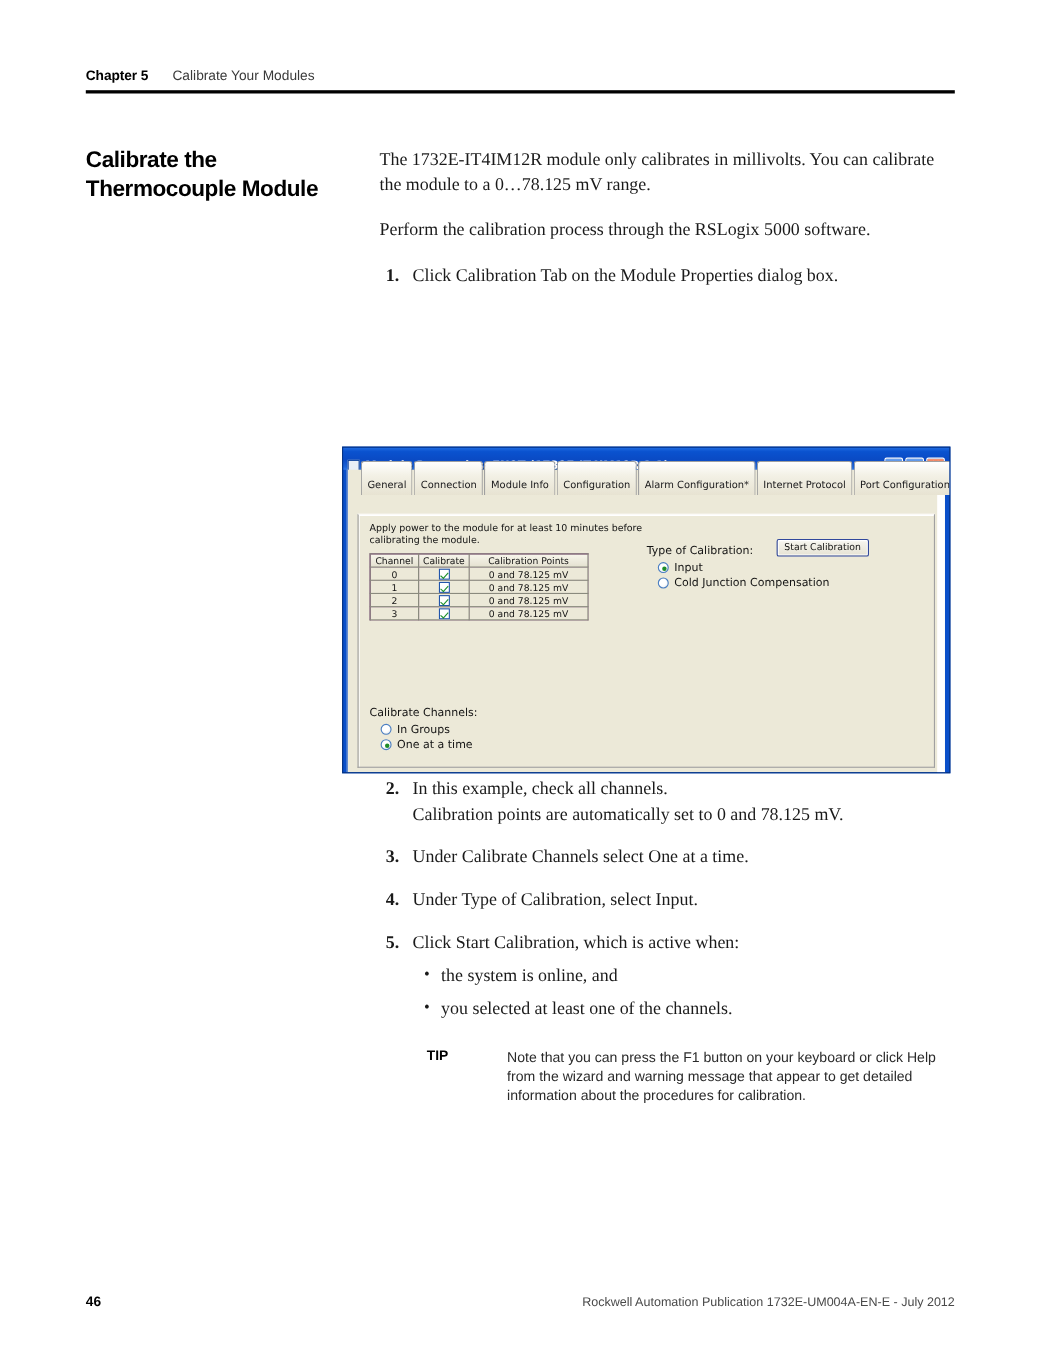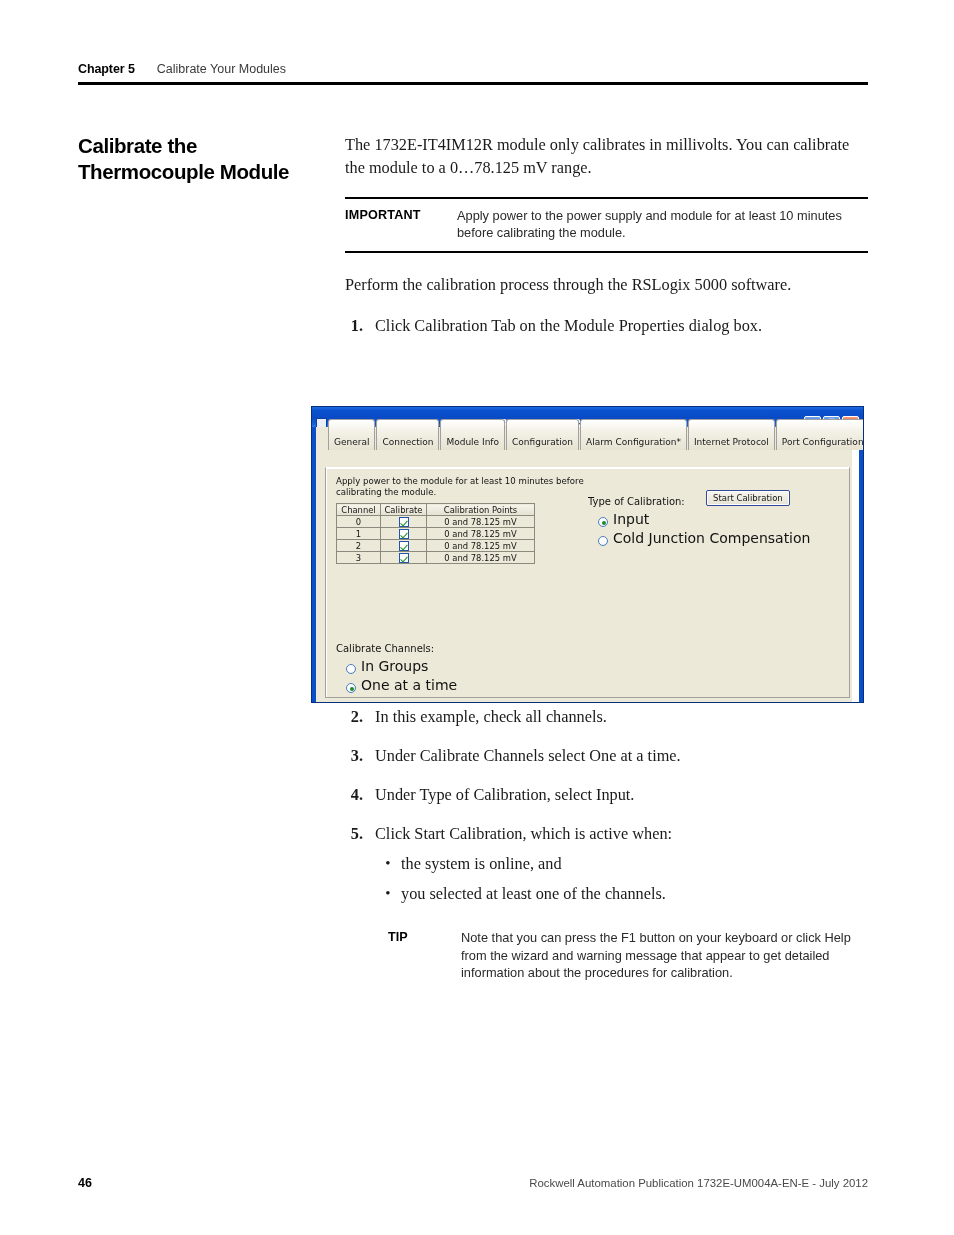--- a/index.html
+++ b/index.html
@@ -301,24 +301,24 @@
     width: 230px;
   }
   .grp-label {
     font-family: "DejaVu Sans", sans-serif;
     font-size: 10px;
     color: #121212;
     margin-bottom: 4px;
   }
   .radio-row {
     display: flex;
-    align-items: flex-end;
+    align-items: flex-start;
     margin: 3px 0 0 10px;
     font-family: "DejaVu Sans", sans-serif;
-    font-size: 14px;
+    font-size: 10px;
     color: #121212;
   }
   .radio {
     width: 10px; height: 10px;
     border: 1px solid #4a7ec2;
     border-radius: 50%;
     background: radial-gradient(circle at 40% 35%, #ffffff 45%, #dfe6ef 100%);
     margin-right: 5px;
     flex: none;
     position: relative;
@@ -391,24 +391,20 @@
   </div>
   <div class="hdr-rule"></div>
 </div>
 
 <div class="section-heading">Calibrate the Thermocouple Module</div>
 
 <div class="content">
 
   <p class="body-para">The 1732E-IT4IM12R module only calibrates in millivolts. You can calibrate the module to a 0…78.125 mV range.</p>
 
-  <div class="callout">
-    <div class="callout-label">IMPORTANT</div>
-    <div class="callout-text">Apply power to the power supply and module for at least 10 minutes before calibrating the module.</div>
-  </div>
 
   <p class="body-para">Perform the calibration process through the RSLogix 5000 software.</p>
 
   <ul class="steps" id="steps-top">
       <li class="step">
         <div class="step-num">1.</div>
         <div class="step-body">
           <span class="line">Click Calibration Tab on the Module Properties dialog box.</span>
         </div>
       </li>
@@ -518,20 +514,21 @@
     <div class="dlg-right-shade"></div>
   </div>
 </div>
 
 <div style="position:absolute; left:345px; top:705px; width:523px;">
   <ul class="steps" id="steps-bottom">
       <li class="step">
         <div class="step-num">2.</div>
         <div class="step-body">
           <span class="line">In this example, check all channels.</span>
+          <span class="line">Calibration points are automatically set to 0 and 78.125 mV.</span>
         </div>
       </li>
       <li class="step">
         <div class="step-num">3.</div>
         <div class="step-body">
           <span class="line">Under Calibrate Channels select One at a time.</span>
         </div>
       </li>
       <li class="step">
         <div class="step-num">4.</div>

